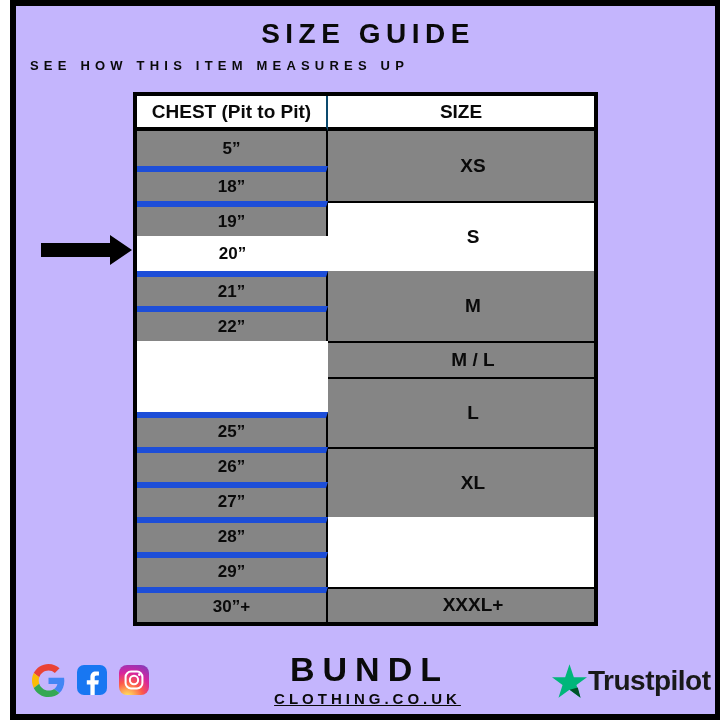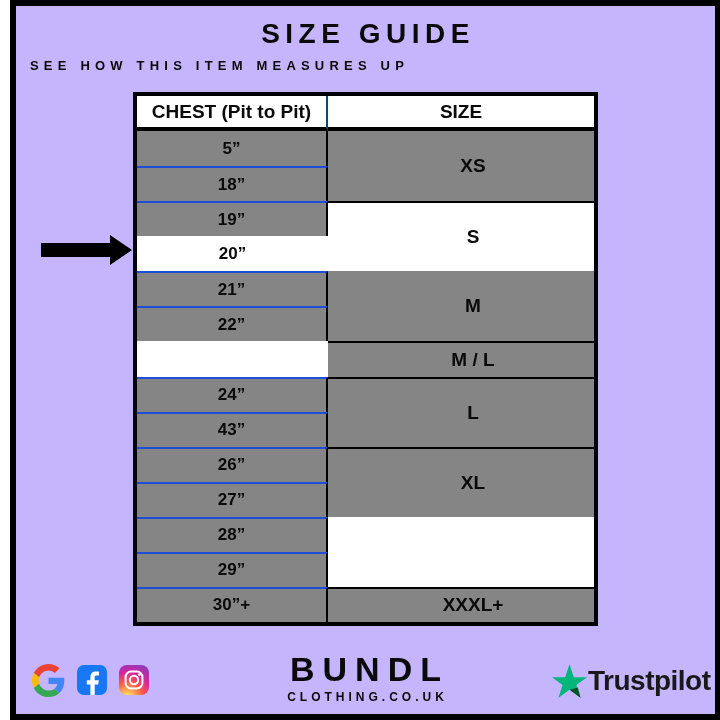--- a/index.html
+++ b/index.html
@@ -40,21 +40,21 @@
   }
   .cell{
     display:flex;align-items:center;justify-content:center;
     font-weight:700;box-sizing:border-box;
   }
   .th{background:#fff;font-size:19px;border-bottom:4px solid #000;}
   .th-chest{grid-column:1;grid-row:1;border-right:2px solid #0c4a6e;}
   .th-size{grid-column:2;grid-row:1;}
   .chest{
     grid-column:1;background:#858585;font-size:17px;
-    border-right:2px solid #000;border-top:2px solid #1d4ed8;
+    border-right:2px solid #000;border-top:6px solid #1d4ed8;
   }
   .chest.no-top{border-top:none;}
   .chest.hl{background:#fff;border-right:none;border-top:none;}
   .size-cell{
     grid-column:2;background:#858585;font-size:19px;
     border-top:2px solid #000;
     padding-left:24px;
   }
   .size-cell.no-top{border-top:none;}
   .size-cell.hl{background:#fff;}
@@ -76,22 +76,22 @@
   }
   .brand{
     position:absolute;left:50%;top:646px;transform:translateX(-50%);
     text-align:center;white-space:nowrap;
   }
   .brand-name{
     font-size:34px;font-weight:800;letter-spacing:8px;
     line-height:1;padding-left:8px;
   }
   .brand-domain{
-    font-size:12px;font-weight:700;letter-spacing:4px;
-    margin-top:4px;padding-left:4px;
+    font-size:15px;font-weight:700;letter-spacing:4px;
+    margin-top:4px;padding-left:4px;text-decoration:underline;
   }
   .trustpilot{
     position:absolute;left:536px;top:657px;height:36px;
     display:flex;align-items:center;gap:1px;
   }
   .tp-label{font-size:28px;font-weight:700;color:#191919;letter-spacing:-0.5px;}
 </style>
 </head>
 <body>
 
@@ -103,22 +103,21 @@
   <div class="size-table">
     <div class="cell th th-chest">CHEST (Pit to Pit)</div>
     <div class="cell th th-size">SIZE</div>
 
     <div class="cell chest no-top" style="grid-row:2">5”</div>
     <div class="cell chest" style="grid-row:3">18”</div>
     <div class="cell chest" style="grid-row:4">19”</div>
     <div class="cell chest hl" style="grid-row:5">20”</div>
     <div class="cell chest" style="grid-row:6">21”</div>
     <div class="cell chest" style="grid-row:7">22”</div>
-    <div class="cell chest" style="grid-row:9">24”</div>
-    <div class="cell chest" style="grid-row:10">43”</div>
+    <div class="cell chest" style="grid-row:10">25”</div>
     <div class="cell chest" style="grid-row:11">26”</div>
     <div class="cell chest" style="grid-row:12">27”</div>
     <div class="cell chest" style="grid-row:13">28”</div>
     <div class="cell chest" style="grid-row:14">29”</div>
     <div class="cell chest" style="grid-row:15">30”+</div>
 
     <div class="cell size-cell no-top" style="grid-row:2 / span 2">XS</div>
     <div class="cell size-cell hl" style="grid-row:4 / span 2">S</div>
     <div class="cell size-cell no-top" style="grid-row:6 / span 2">M</div>
     <div class="cell size-cell" style="grid-row:8">M / L</div>

